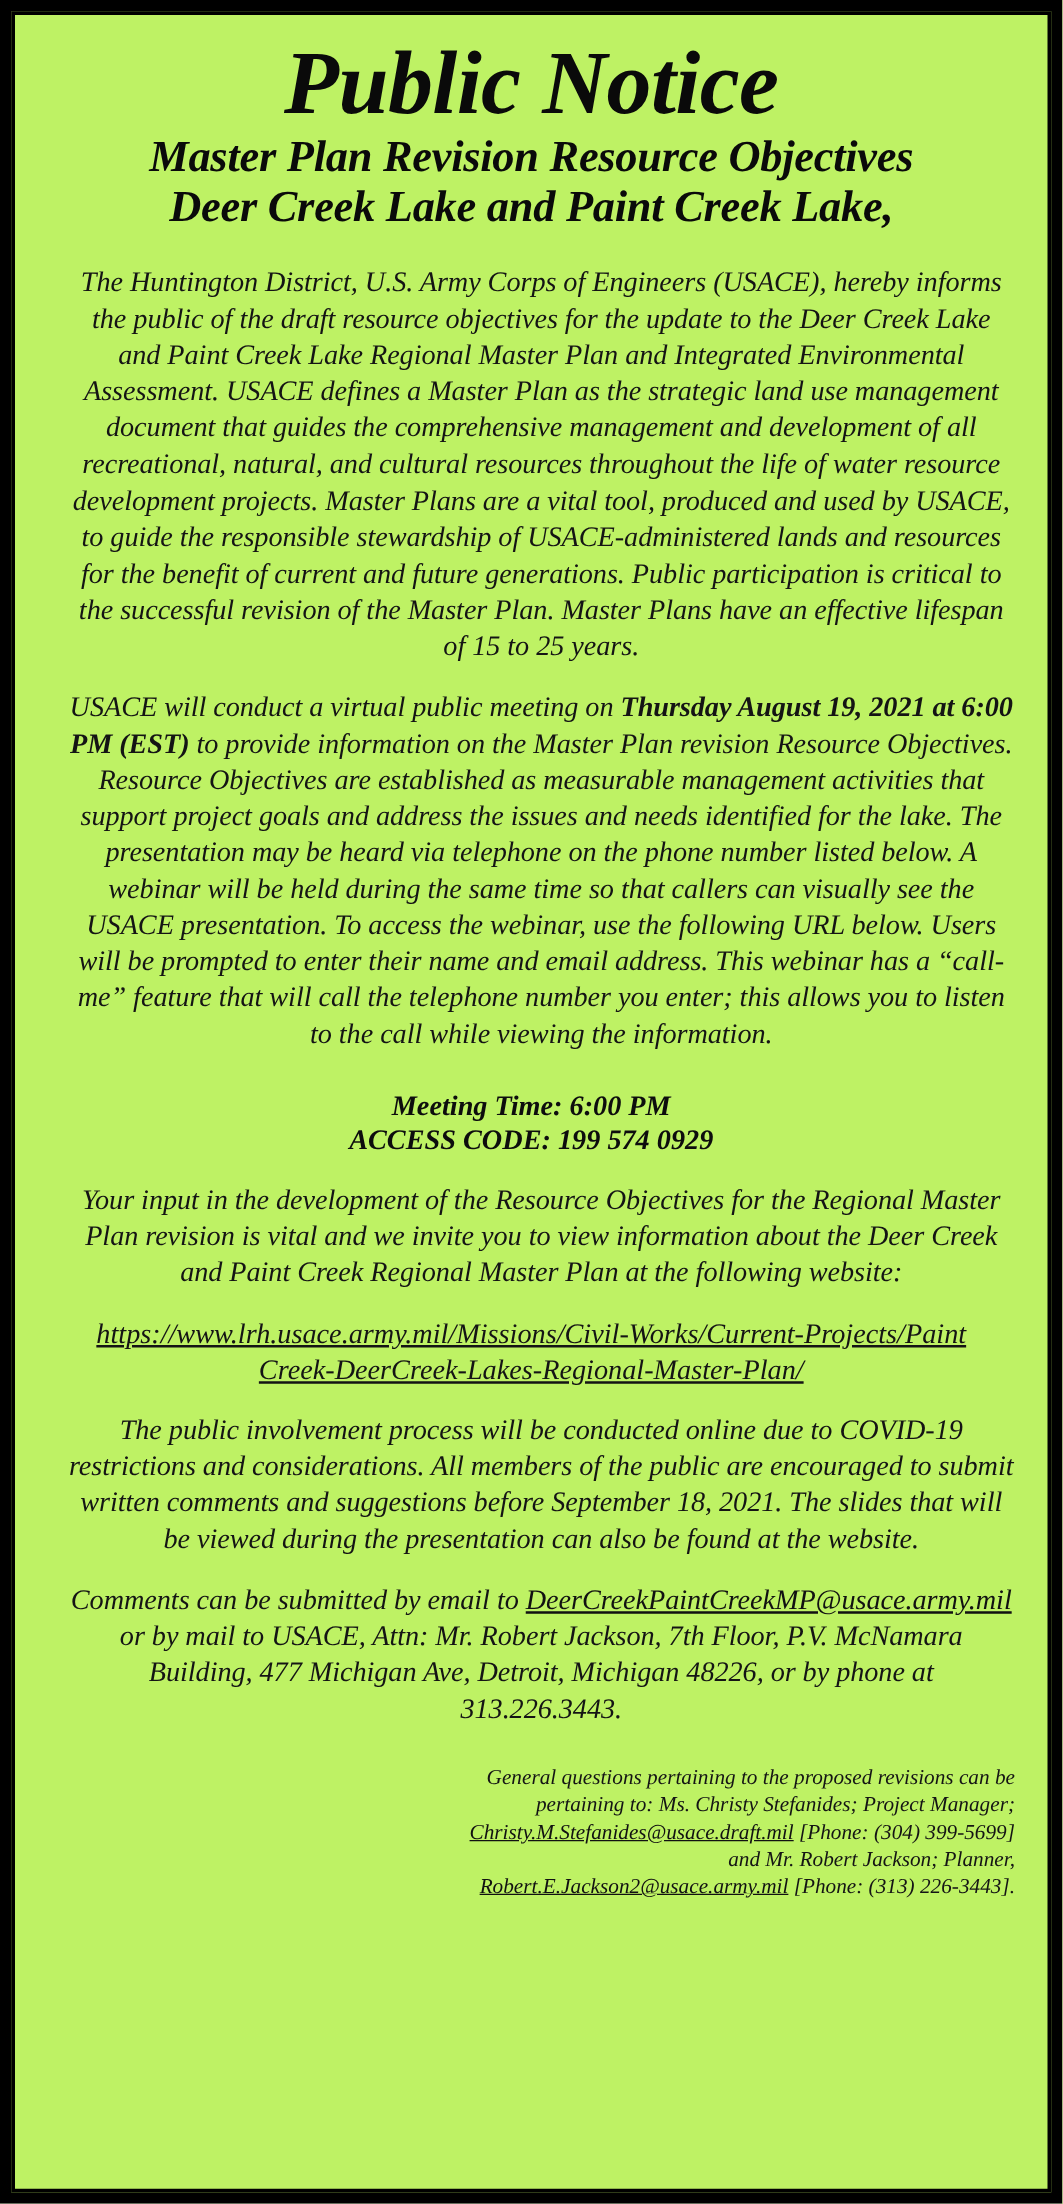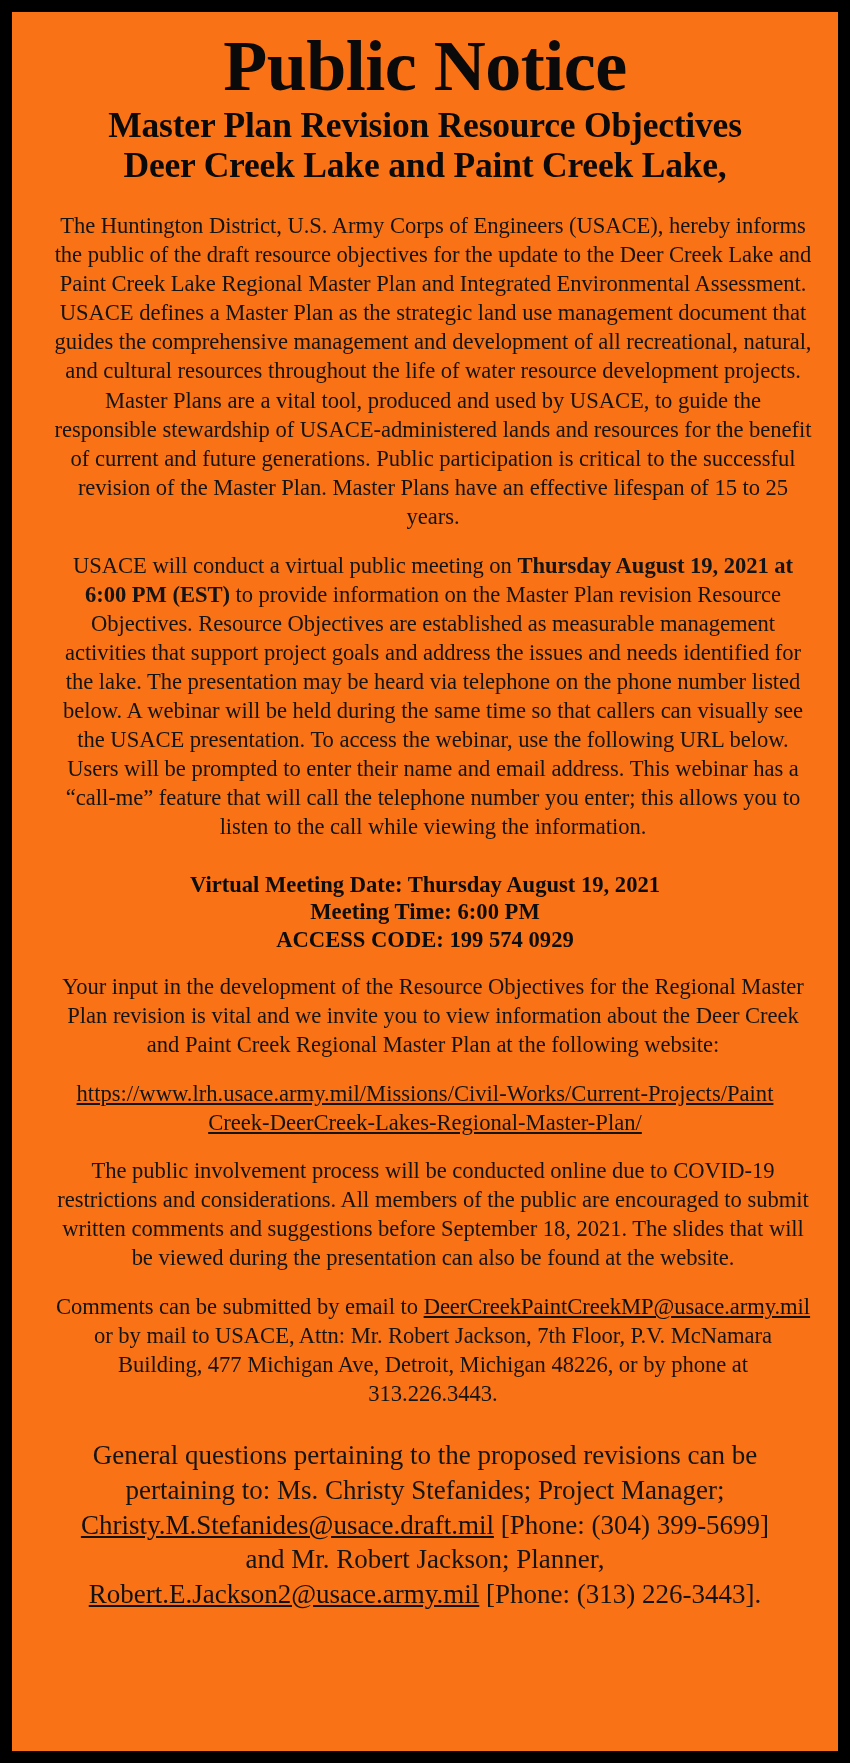--- a/index.html
+++ b/index.html
@@ -19,24 +19,25 @@
     box-sizing: border-box;
     width: 850px;
     height: 1763px;
     background: #000000;
     padding: 9px;
   }
   .notice-inner {
     box-sizing: border-box;
     width: 100%;
     height: 100%;
-    background: #f97316;
+    background: #bef264;
     border: 3px solid #000000;
     padding: 14px 26px 10px 26px;
     overflow: hidden;
+    font-style: italic;
   }
 
   
   .masthead {
     text-align: center;
   }
   .notice-title {
     font-size: 72px;
     font-weight: 700;
     line-height: 0.97;
@@ -92,22 +93,22 @@
     text-align: center;
     font-size: 22.6px;
     line-height: 1.285;
     margin: 0;
     color: #141414;
   }
   .url-block span {
     text-decoration: underline;
   }
   .contact-block {
-    text-align: center;
-    font-size: 27px;
+    text-align: right;
+    font-size: 17px;
     line-height: 1.285;
     margin: 0;
     color: #141414;
   }
   .contact-block .c-line {
     display: block;
   }
 </style>
 </head>
 <body>
@@ -125,21 +126,20 @@
 
       <p class="para">The Huntington District, U.S. Army Corps of Engineers (USACE), hereby informs the public of the draft resource objectives for the update to the Deer Creek Lake and Paint Creek Lake Regional Master Plan and Integrated Environmental Assessment. USACE defines a Master Plan as the strategic land use management document that guides the comprehensive management and development of all recreational, natural, and cultural resources throughout the life of water resource development projects. Master Plans are a vital tool, produced and used by USACE, to guide the responsible stewardship of USACE-administered lands and resources for the benefit of current and future generations. Public participation is critical to the successful revision of the Master Plan. Master Plans have an effective lifespan of 15 to 25 years.</p>
 
       <p class="para">
         <span>USACE will conduct a virtual public meeting on </span><span class="b">Thursday August 19, 2021 at 6:00 PM (EST)</span><span> to provide information on the Master Plan revision Resource Objectives. Resource Objectives are established as measurable management activities that support project goals and address the issues and needs identified for the lake. The presentation may be heard via telephone on the phone number listed below.   A webinar will be held during the same time so that callers can visually see the USACE presentation.  To access the webinar, use the following URL below. Users will be prompted to enter their name and email address.  This webinar has a “call-me” feature that will call the telephone number you enter; this allows you to listen to the call while viewing the information.</span>
       </p>
 
       <div class="gap-sm"></div>
 
       <div class="details-block">
-        <span class="detail-line">Virtual Meeting Date: Thursday August 19, 2021</span>
         <span class="detail-line">Meeting Time: 6:00 PM</span>
         <span class="detail-line">ACCESS CODE: 199 574 0929</span>
       </div>
 
       <div class="gap-lg"></div>
 
       <p class="para">Your input in the development of the Resource Objectives for the Regional Master Plan revision is vital and we invite you to view information about the Deer Creek and Paint Creek Regional Master Plan at the following website:</p>
 
       <div class="url-block">
         <span>https://www.lrh.usace.army.mil/Missions/Civil-Works/Current-Projects/Paint</span><br>

